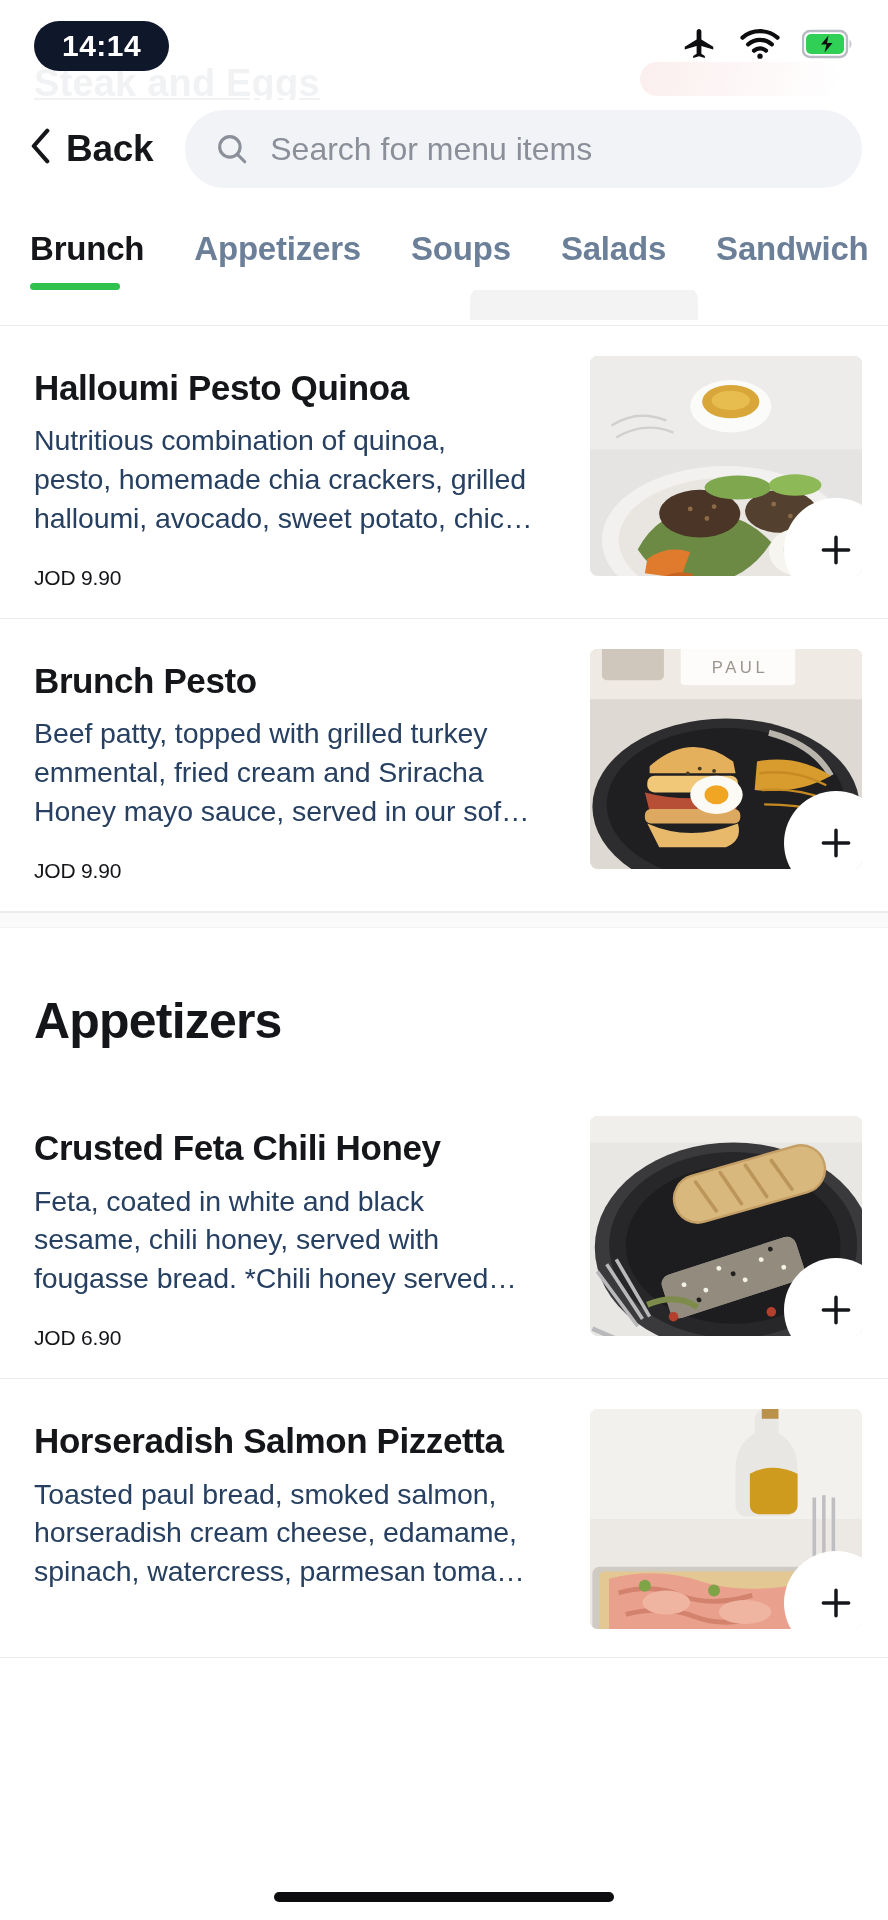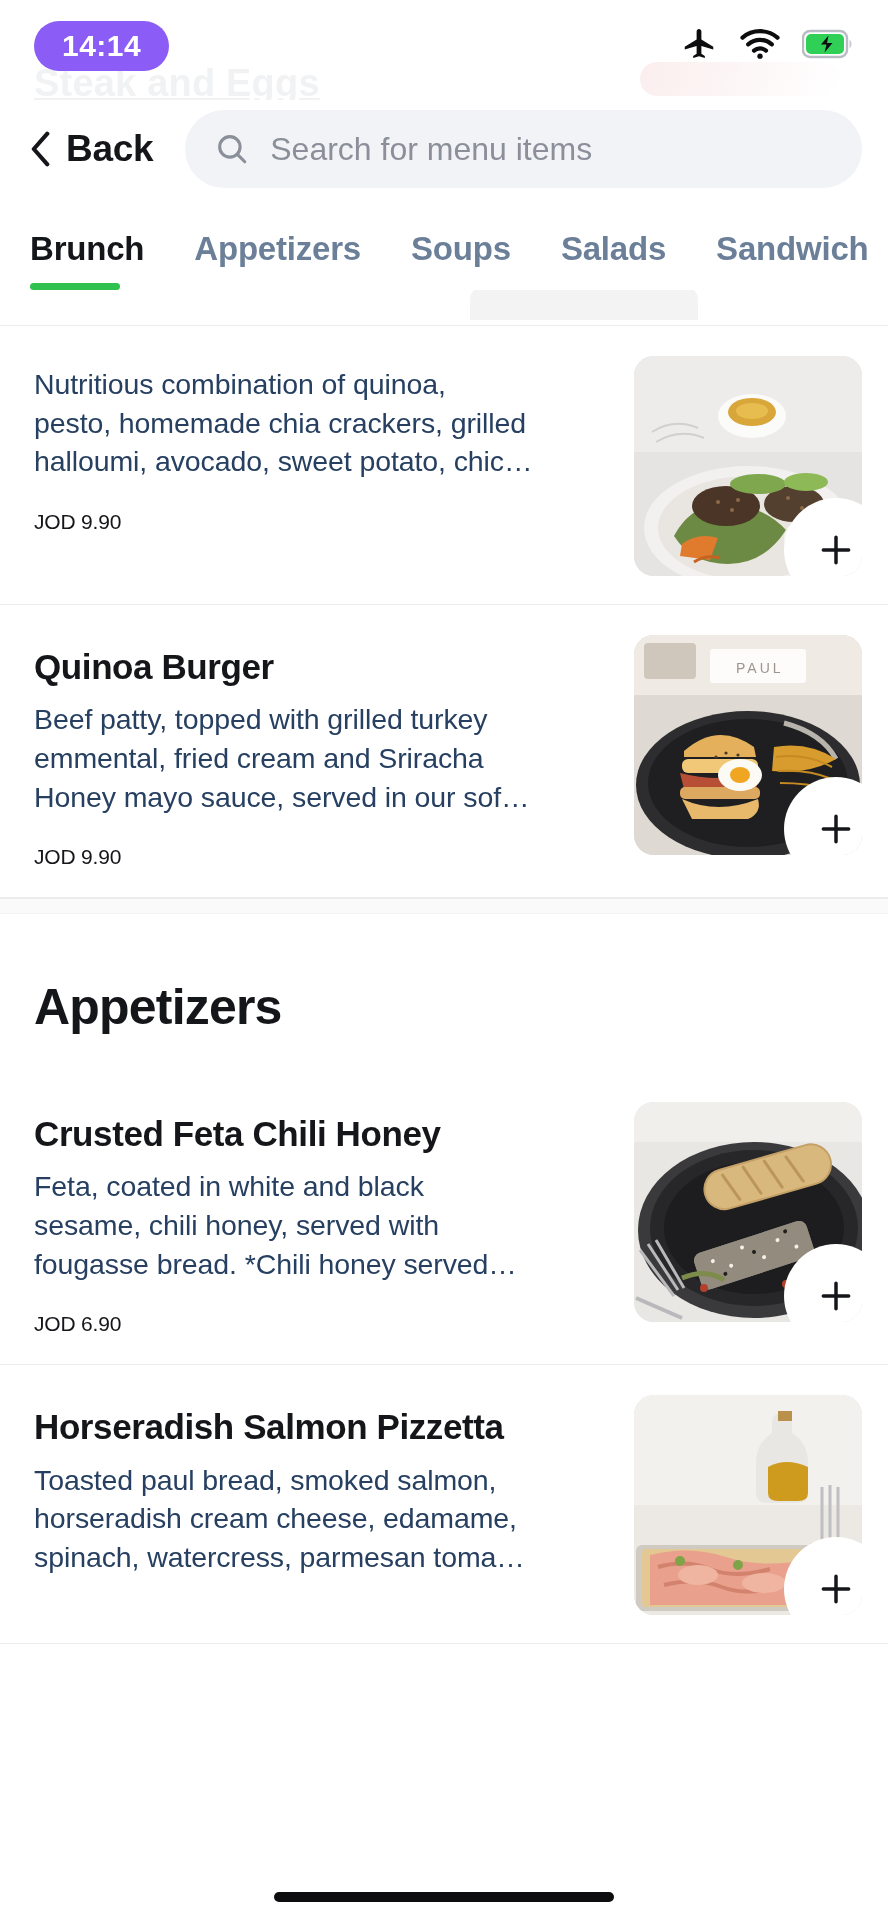--- a/index.html
+++ b/index.html
@@ -11,21 +11,21 @@
   }
   .phone { position:relative; width:888px; height:1920px; background:#fff; overflow:hidden; }
 
   
   .statusbar {
     position:absolute; top:0; left:0; width:888px; height:92px;
     display:flex; align-items:center; justify-content:space-between;
     padding:0 34px; z-index:40;
   }
   .time-pill {
-    background:#8b5cf6; color:#fff; font-size:30px; font-weight:700;
+    background:#0f172a; color:#fff; font-size:30px; font-weight:700;
     border-radius:30px; padding:10px 28px; letter-spacing:.5px;
     line-height:1;
   }
   .status-icons { display:flex; align-items:center; gap:22px; }
   .ic { display:block; }
 
   
   .ghost-title {
     position:absolute; top:62px; left:34px;
     font-size:38px; font-weight:700; color:#f1f2f4;
@@ -37,21 +37,21 @@
     border-radius:18px; z-index:4;
   }
 
   
   .header {
     position:absolute; top:100px; left:0; width:888px; height:98px;
     display:flex; align-items:center; gap:8px; padding:0 26px;
     background:#fff; z-index:30;
   }
   .back-btn {
-    display:flex; align-items:center; gap:14px;
+    display:flex; align-items:flex-start; gap:14px;
     padding:4px 10px 4px 4px; cursor:pointer; flex:0 0 auto;
   }
   .back-chev { width:22px; height:36px; flex:0 0 auto; }
   .back-label { font-size:37px; font-weight:600; color:#15161a; letter-spacing:-.3px; }
   .search-box {
     flex:1 1 auto; height:78px; background:#f2f3f6; border-radius:39px;
     display:flex; align-items:center; gap:21px; padding:0 30px; margin-left:14px;
   }
   .search-icon { width:34px; height:34px; flex:0 0 auto; }
   .search-input {
@@ -104,22 +104,22 @@
     font-size:28.5px; line-height:1.18; color:#274061; font-weight:400;
     letter-spacing:-.1px;
   }
   .item-desc div { margin-bottom:5px; }
   .item-price {
     margin-top:auto; padding-top:26px;
     font-size:21px; font-weight:400; color:#15161a; letter-spacing:-.2px;
   }
 
   .thumb {
-    position:relative; flex:0 0 auto; width:228px; height:220px;
-    border-radius:20px; overflow:hidden; background:#e9e9ea;
+    position:relative; flex:0 0 auto; width:272px; height:220px;
+    border-radius:8px; overflow:hidden; background:#e9e9ea;
   }
   .thumb svg { display:block; width:100%; height:100%; }
   .plus-btn {
     position:absolute; right:-26px; bottom:-26px;
     width:104px; height:104px; border-radius:52px;
     background:#fff; display:flex; align-items:center; justify-content:center;
     cursor:pointer;
   }
   .plus-btn svg { width:38px; height:38px; }
 
@@ -209,20 +209,21 @@
       </div>
     </div>
   </div>
   <div class="peek-card"></div>
   <div class="tabs-sep"></div>
 
   <div class="list">
 
     <div class="row">
       <div class="row-text">
+        <div class="item-name">Halloumi Pesto Quinoa</div>
         <div class="item-desc">
           <div>Nutritious combination of quinoa,</div>
           <div>pesto, homemade chia crackers, grilled</div>
           <div>halloumi, avocado, sweet potato, chic…</div>
         </div>
         <div class="item-price">JOD 9.90</div>
       </div>
       <div class="thumb">
         <svg viewBox="0 0 228 220" preserveAspectRatio="xMidYMid slice">
           <rect width="228" height="220" fill="#e6e4e2"></rect>
@@ -252,21 +253,21 @@
         <div class="plus-btn">
           <svg viewBox="0 0 24 24">
             <path d="M12 4v16M4 12h16" stroke="#15161a" stroke-width="2.2" stroke-linecap="round"></path>
           </svg>
         </div>
       </div>
     </div>
 
     <div class="row">
       <div class="row-text">
-        <div class="item-name">Quinoa Burger</div>
+        <div class="item-name">Brunch Pesto</div>
         <div class="item-desc">
           <div>Beef patty, topped with grilled turkey</div>
           <div>emmental, fried cream and Sriracha</div>
           <div>Honey mayo sauce, served in our sof…</div>
         </div>
         <div class="item-price">JOD 9.90</div>
       </div>
       <div class="thumb">
         <svg viewBox="0 0 228 220" preserveAspectRatio="xMidYMid slice">
           <rect width="228" height="220" fill="#ded9d2"></rect>

